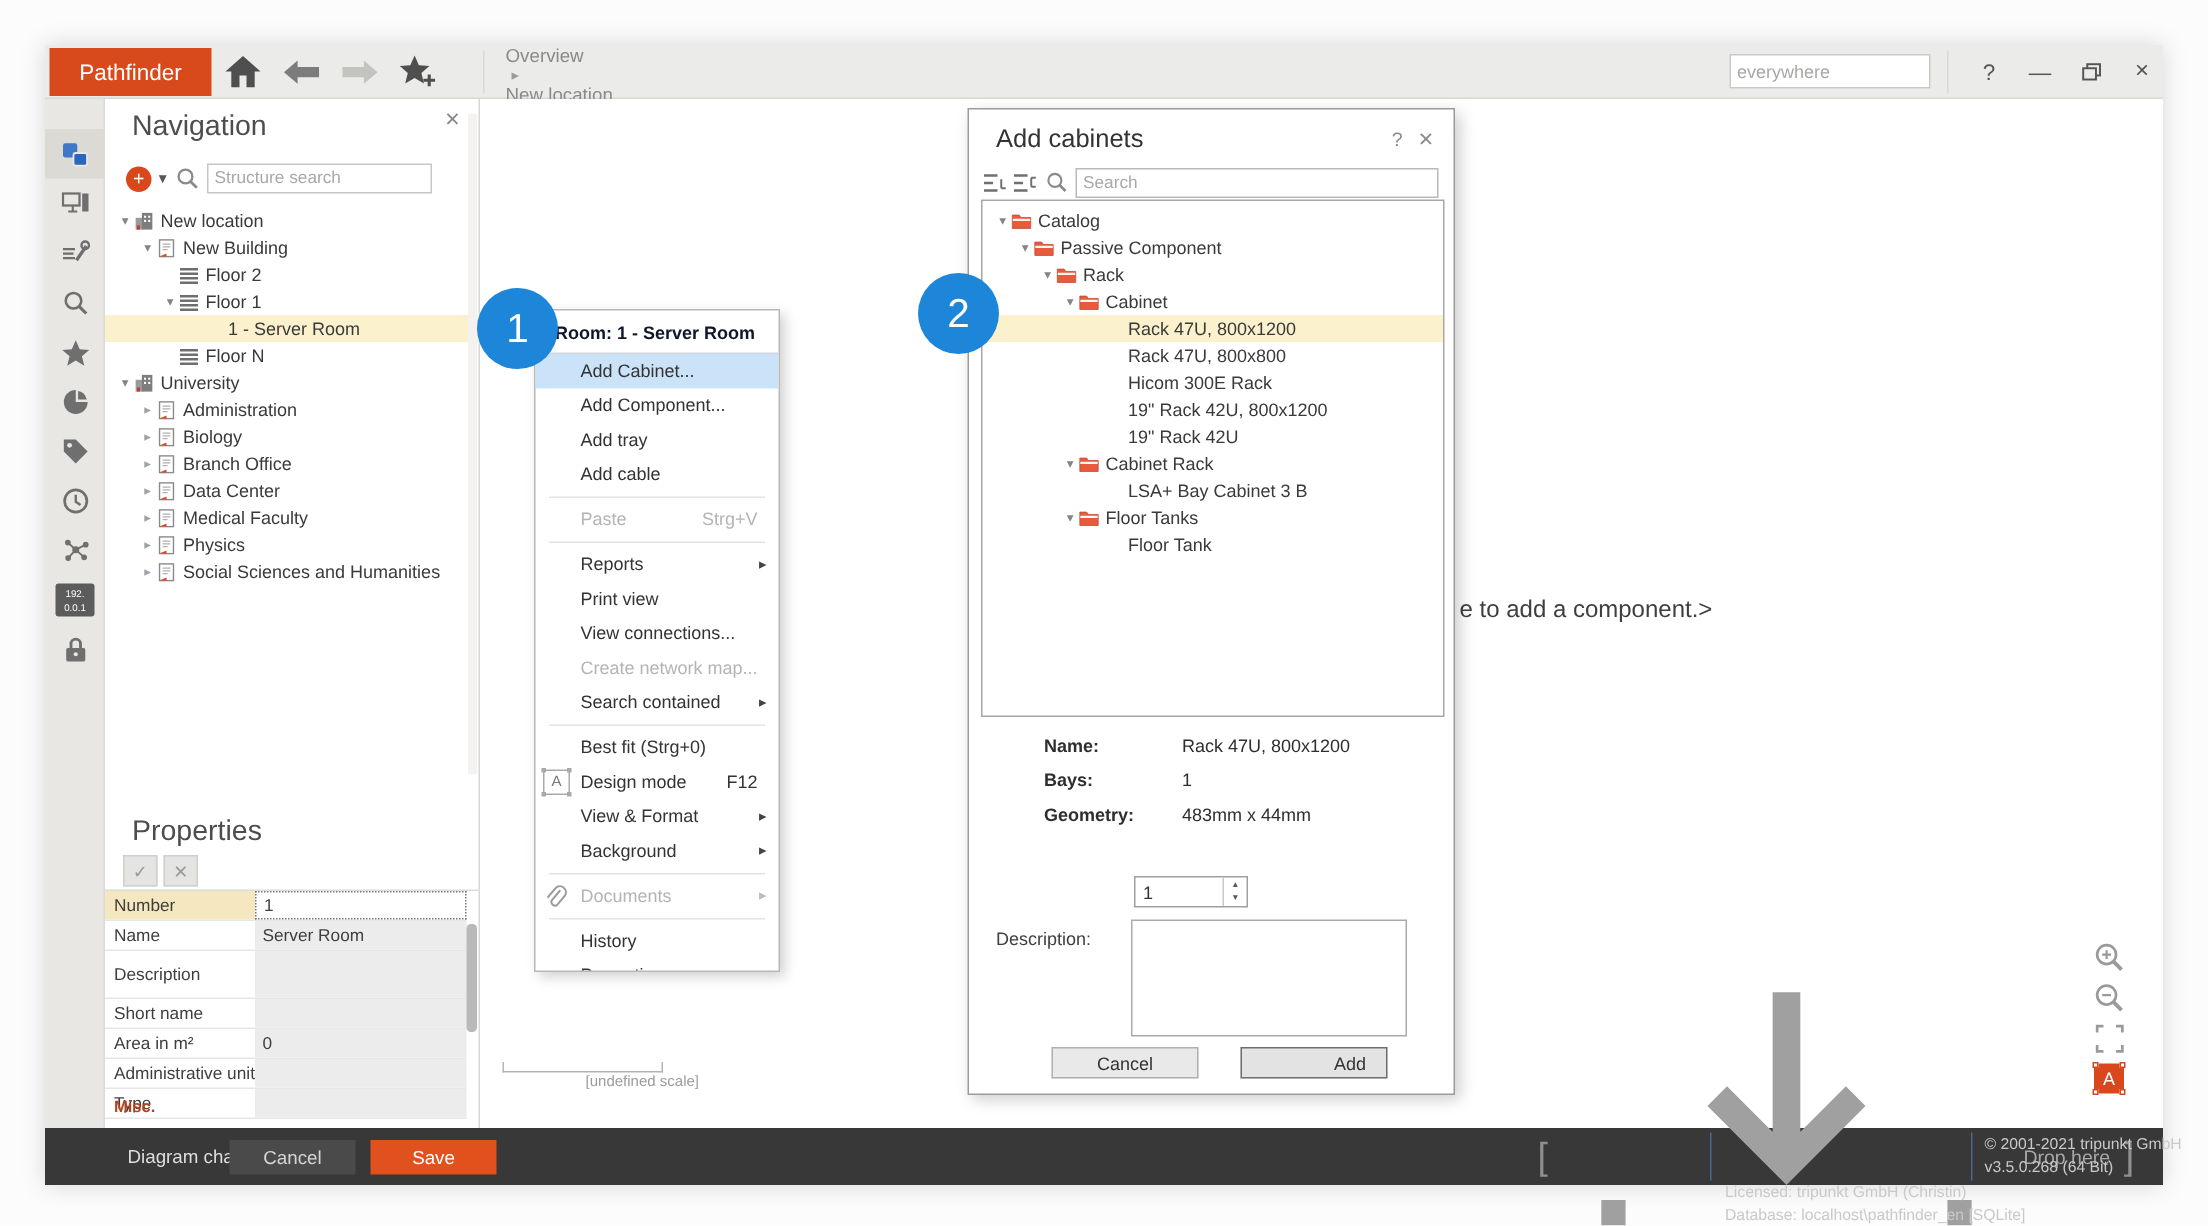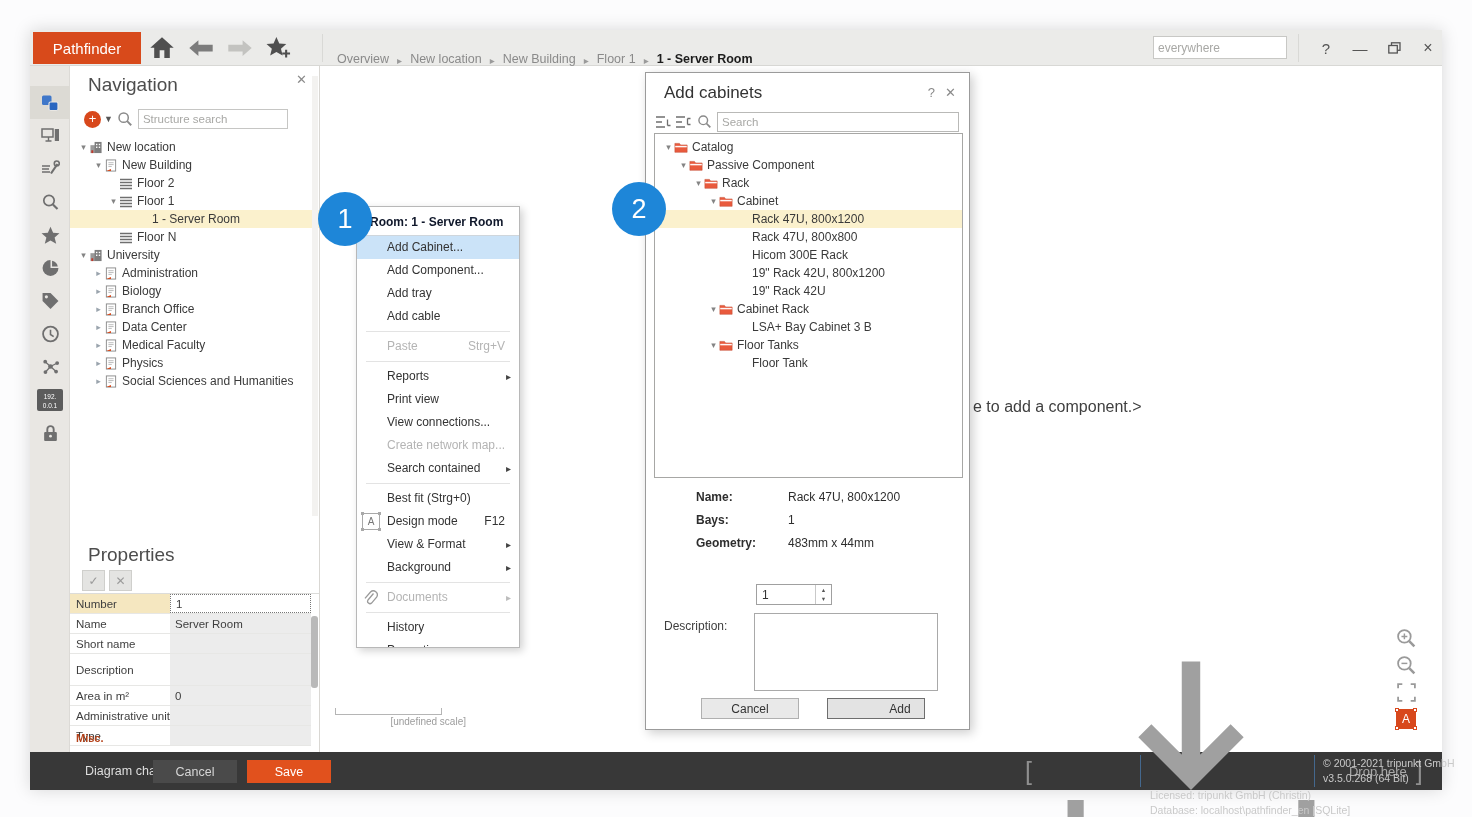--- a/index.html
+++ b/index.html
@@ -6,21 +6,21 @@
   body{background:#fdfdfe;font-family:"Liberation Sans",sans-serif;-webkit-font-smoothing:antialiased;}
   .stage{position:relative;width:1472px;height:817px;background:#fcfcfd;overflow:hidden;}
   .appwin{position:absolute;left:30px;top:30px;width:1412px;height:760px;background:#fff;box-shadow:0 0 16px rgba(0,0,0,.15);}
 
   
   .titlebar{position:absolute;left:0;top:0;width:1412px;height:36px;background:#ebebe9;border-bottom:1px solid #d8d8d5;box-sizing:border-box;}
   .brand{position:absolute;left:3px;top:2px;width:108px;height:32px;background:#d84a1b;color:#fff;font-size:15px;display:flex;align-items:center;justify-content:center;}
   .tbtn{position:absolute;top:6px;width:26px;height:24px;display:flex;align-items:center;justify-content:center;cursor:default;}
   .tbtn svg{width:19px;height:17px;}
   .tb-sep{position:absolute;top:4px;width:1px;height:28px;background:#d9d9d6;}
-  .breadcrumb{position:absolute;left:305px;top:0;height:36px;display:flex;align-items:flex-end;font-size:12.5px;color:#8a8a8a;white-space:nowrap;}
+  .breadcrumb{position:absolute;left:305px;top:0;height:36px;display:flex;align-items:flex-start;font-size:12.5px;color:#8a8a8a;white-space:nowrap;flex-direction:column;}
   .crumb{margin:0 2px;}
   .crumb.last{color:#1c1c1c;font-weight:bold;}
   .crumb-sep{margin:0 6px;color:#9a9a9a;font-size:10px;}
   .searchbox{position:absolute;left:1123px;top:6px;width:134px;height:23px;background:#fff;border:1px solid #c8c8c5;box-sizing:border-box;display:flex;align-items:center;}
   .searchbox input{border:none;outline:none;flex:1;font-size:12px;color:#555;padding:0 4px;font-family:"Liberation Sans",sans-serif;background:transparent;}
   .searchbox input::placeholder{color:#a8a8a5;}
   .searchbox .ic{width:18px;height:18px;color:#6f6f6f;margin-right:3px;}
   .winbtn{position:absolute;top:6px;width:28px;height:24px;display:flex;align-items:center;justify-content:center;color:#555;font-size:15px;}
   .winbtn svg{width:13px;height:12px;}
 
@@ -493,26 +493,26 @@
       <div class="proptbline"></div>
       <div class="prows" id="proprows">
           <div class="prow">
             <div class="plabel hl">Number</div>
             <div class="pval focused">1</div>
           </div>
           <div class="prow">
             <div class="plabel">Name</div>
             <div class="pval">Server Room</div>
           </div>
+          <div class="prow tall">
+            <div class="plabel">Description</div>
+            <div class="pval"></div>
+          </div>
           <div class="prow">
             <div class="plabel">Short name</div>
-            <div class="pval"></div>
-          </div>
-          <div class="prow tall">
-            <div class="plabel">Description</div>
             <div class="pval"></div>
           </div>
           <div class="prow">
             <div class="plabel">Area in m²</div>
             <div class="pval">0</div>
           </div>
           <div class="prow">
             <div class="plabel">Administrative unit</div>
             <div class="pval"></div>
           </div>

